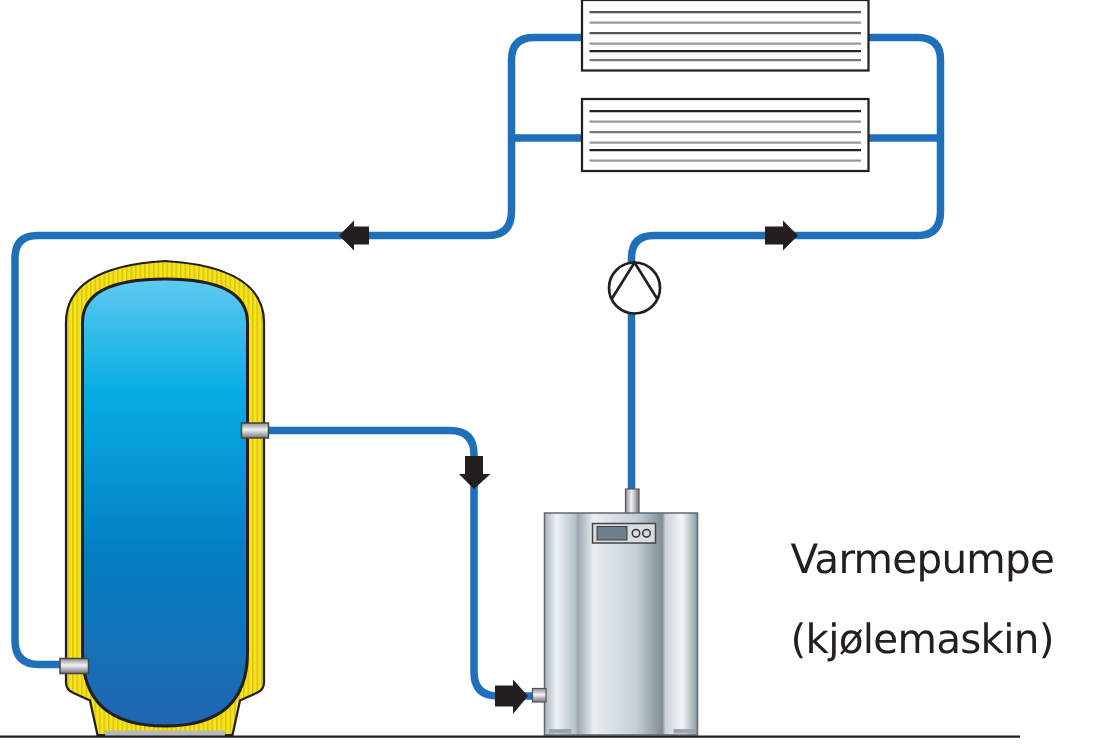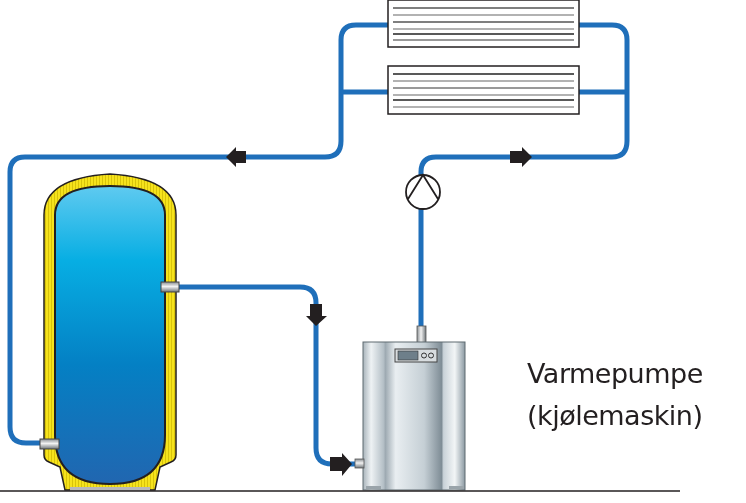--- a/index.html
+++ b/index.html
@@ -116,13 +116,13 @@
     <circle cx="431" cy="355.5" r="2.5" fill="none" stroke="#333" stroke-width="1"></circle>
     <rect x="355" y="459" width="9" height="9" fill="url(#stubGrad)" stroke="#555" stroke-width="0.8"></rect>
     <rect x="366" y="486" width="15" height="3" fill="#9aa4aa"></rect>
     <rect x="449" y="486" width="15" height="3" fill="#9aa4aa"></rect>
   </g>
 
   <line x1="0" y1="491" x2="680" y2="491" stroke="#231f20" stroke-width="1.5"></line>
 </svg>
 
 <div class="label" style="top:356px;">Varmepumpe</div>
-<div class="label" style="top:398px;">(kjølemaskin)</div>
+<div class="label" style="top:409px;">(kjølemaskin)</div>
 
 </body></html>

